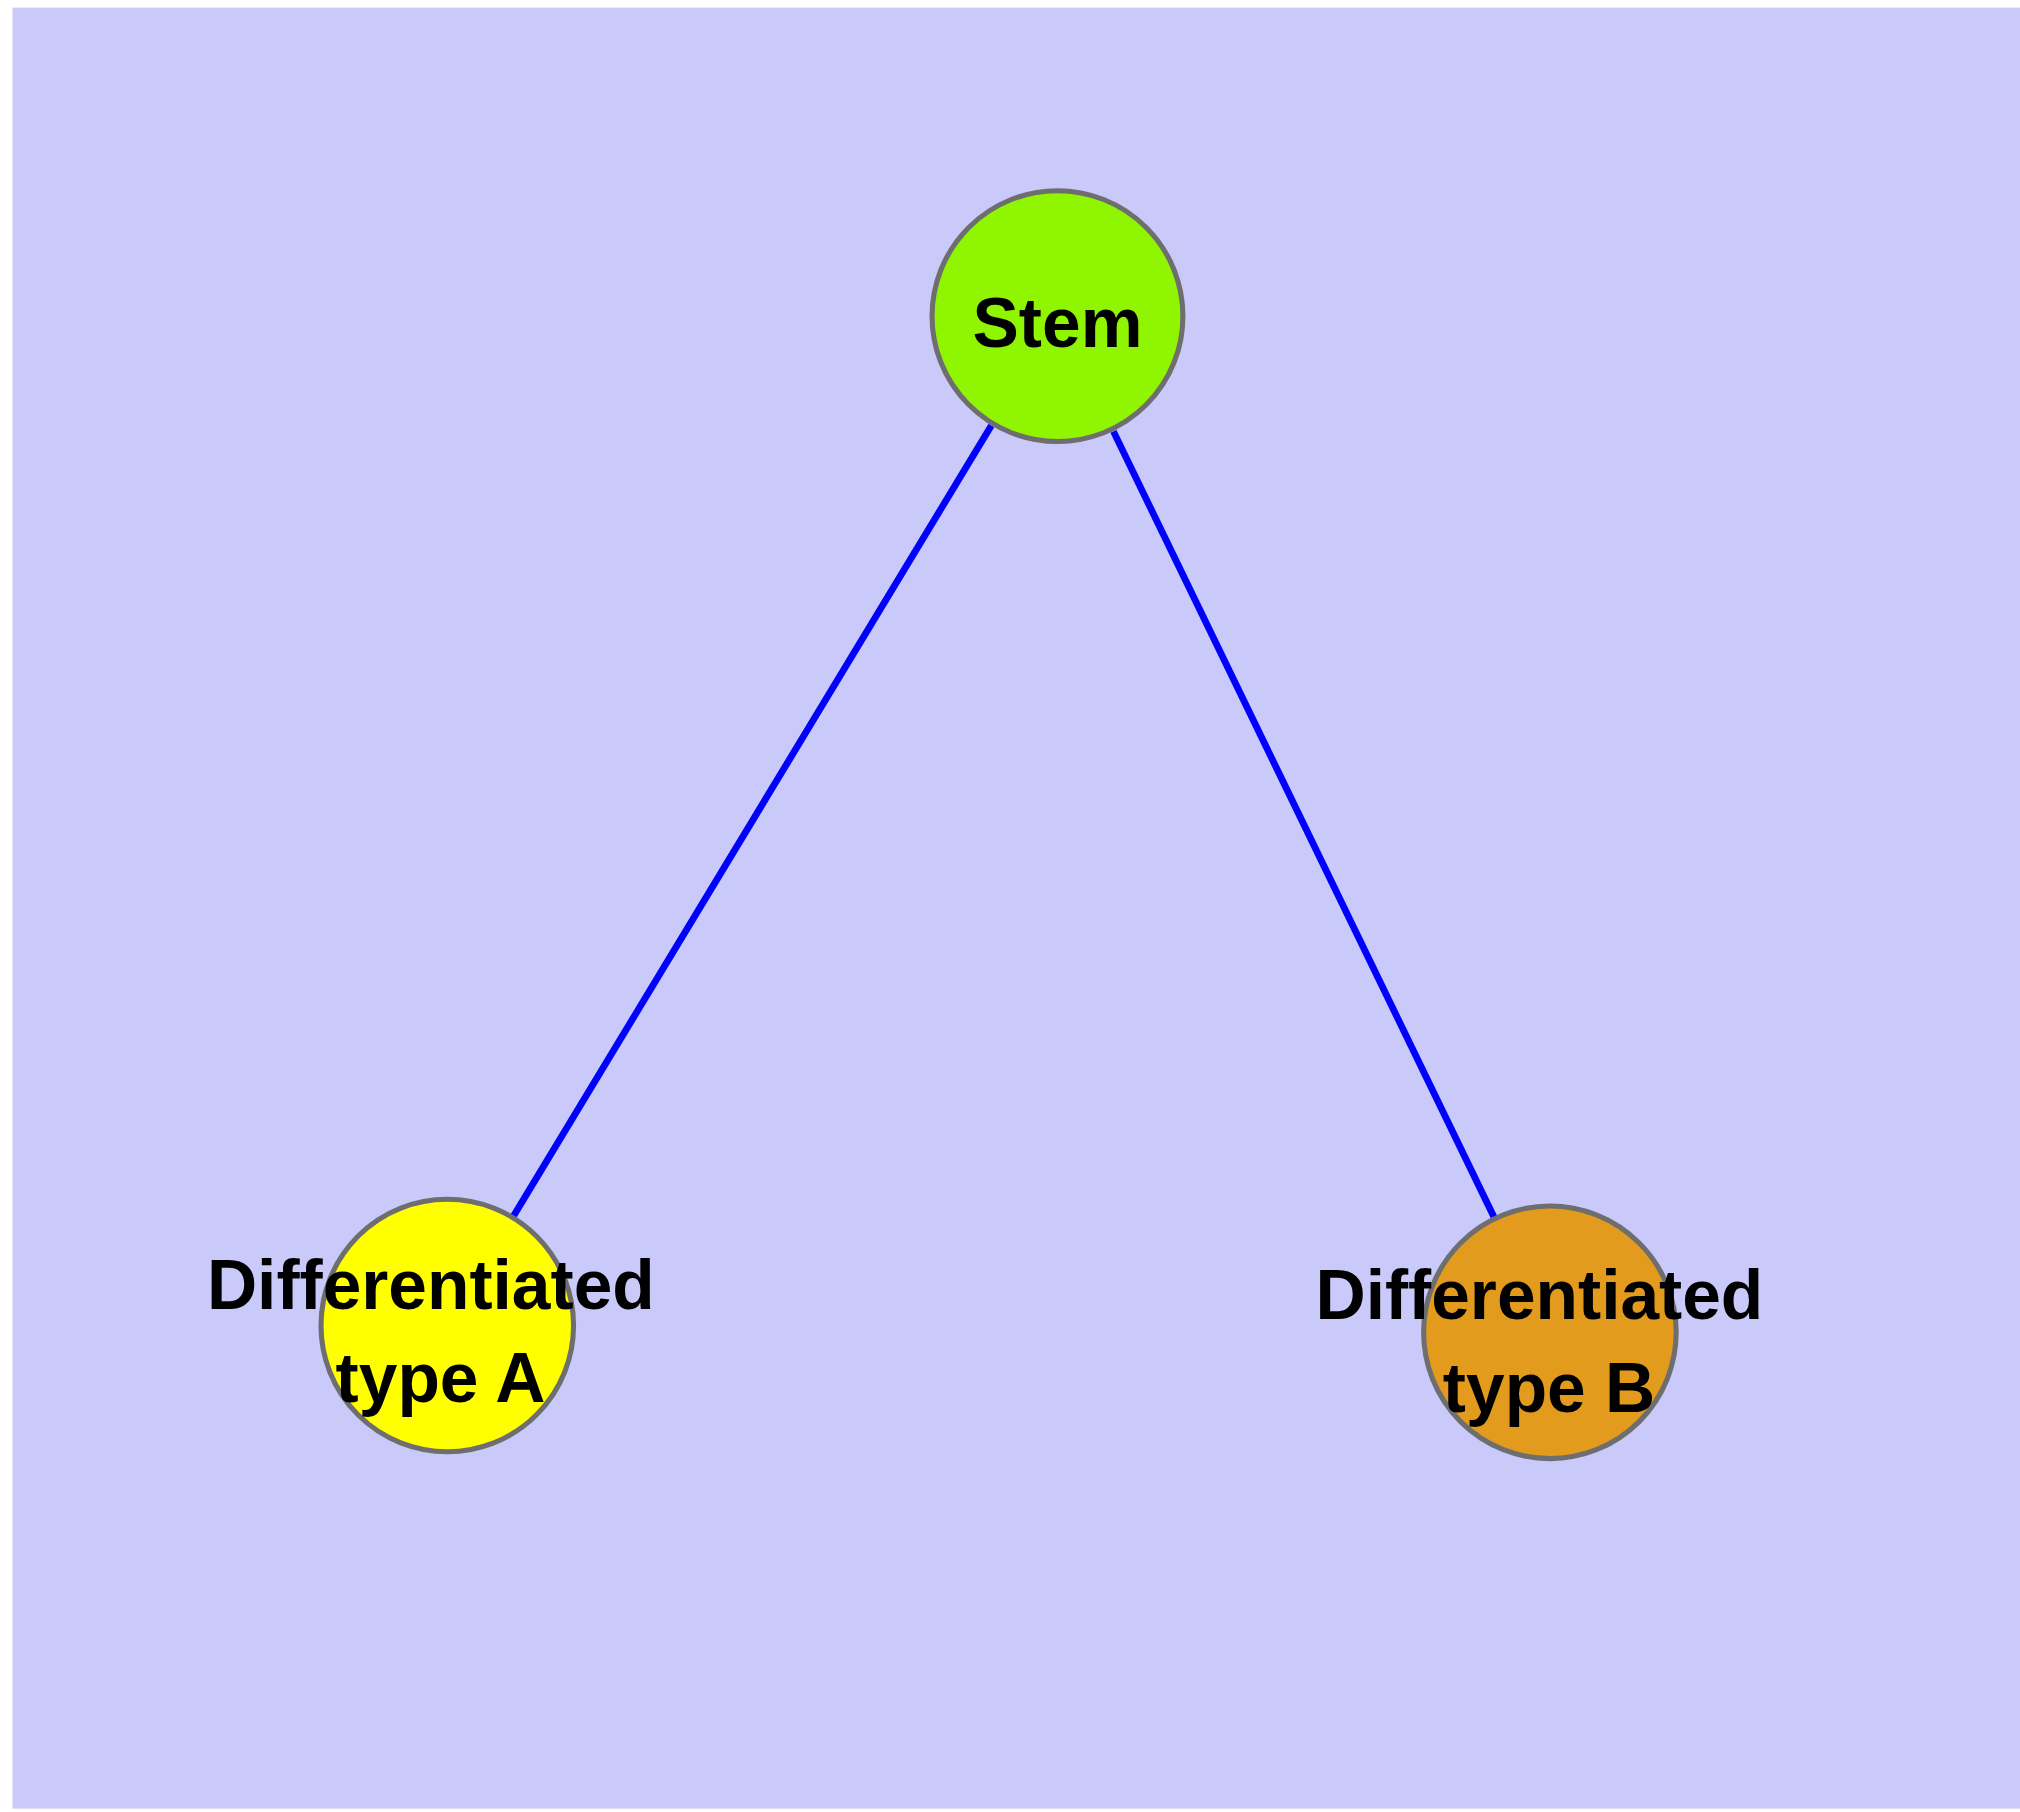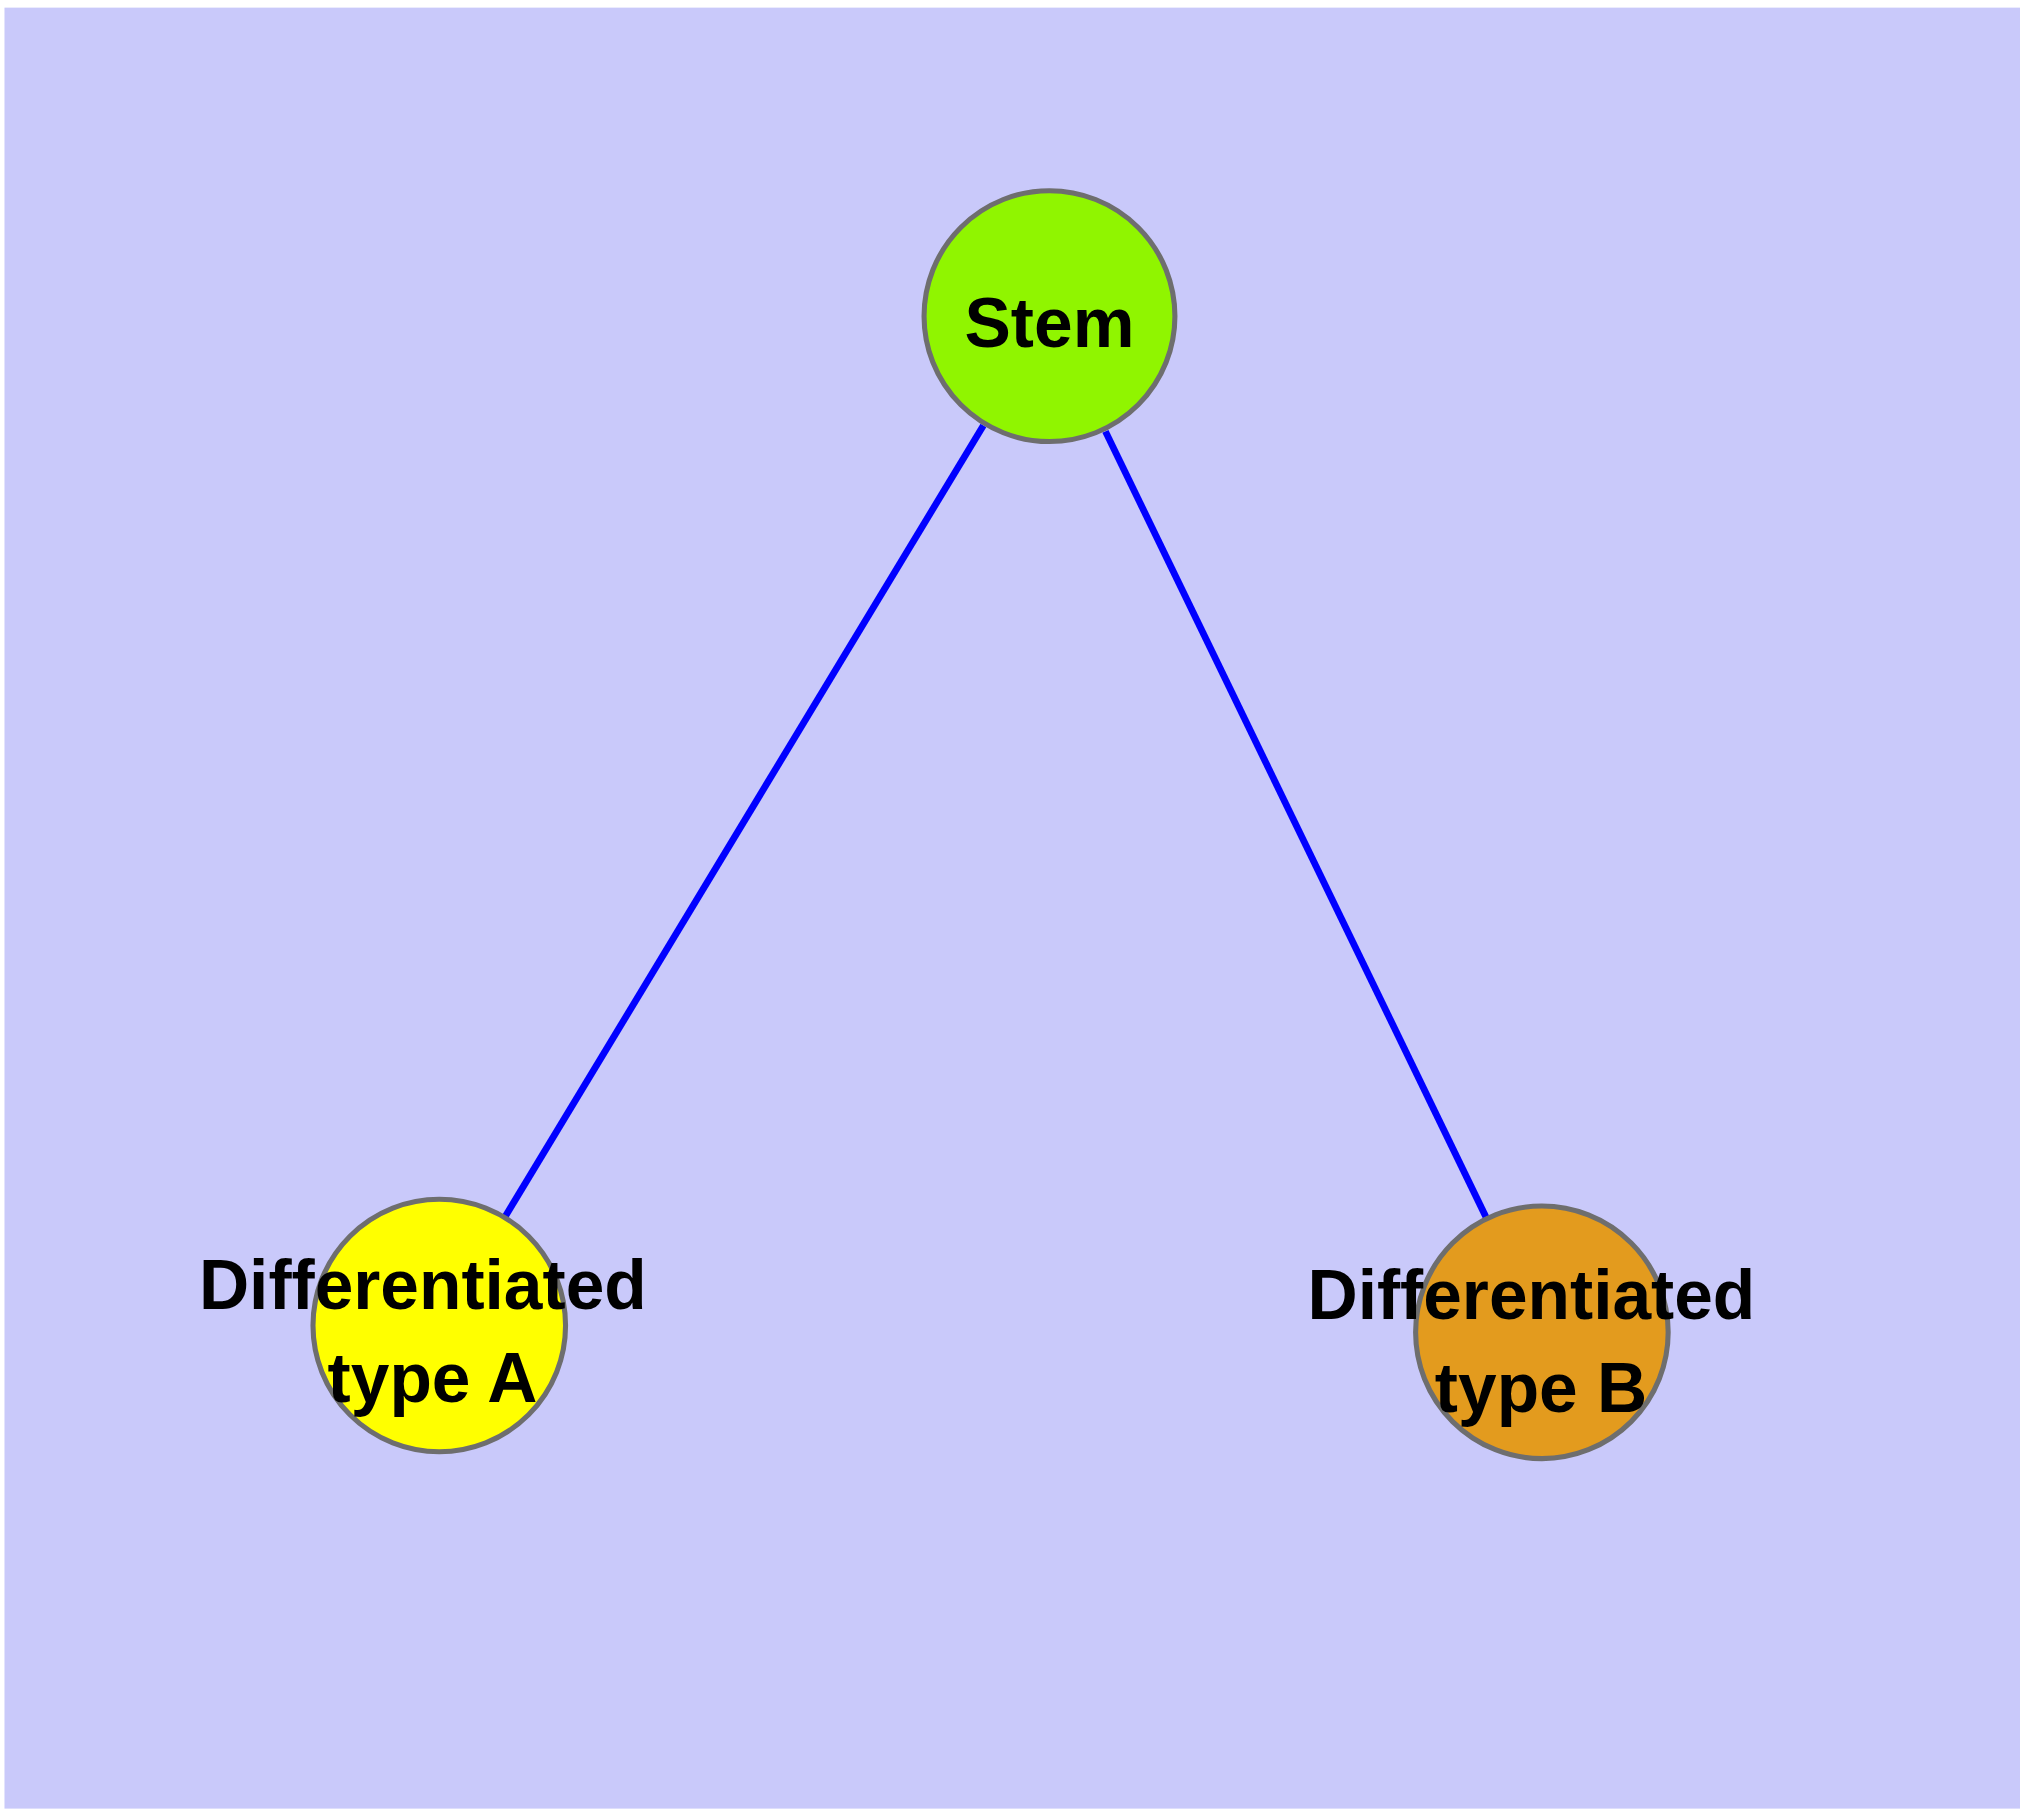--- a/index.html
+++ b/index.html
@@ -6,21 +6,21 @@
     margin: 0;
     padding: 0;
     background: #ffffff;
     width: 2021px;
     height: 1812px;
     overflow: hidden;
     font-family: "Liberation Sans", sans-serif;
   }
   .diagram-wrap {
     position: absolute;
-    left: 0;
+    left: 8px;
     top: 0;
     width: 1895px;
     height: 1812px;
   }
   svg {
     display: block;
   }
   .node-circle {
     stroke-width: 6px;
   }

